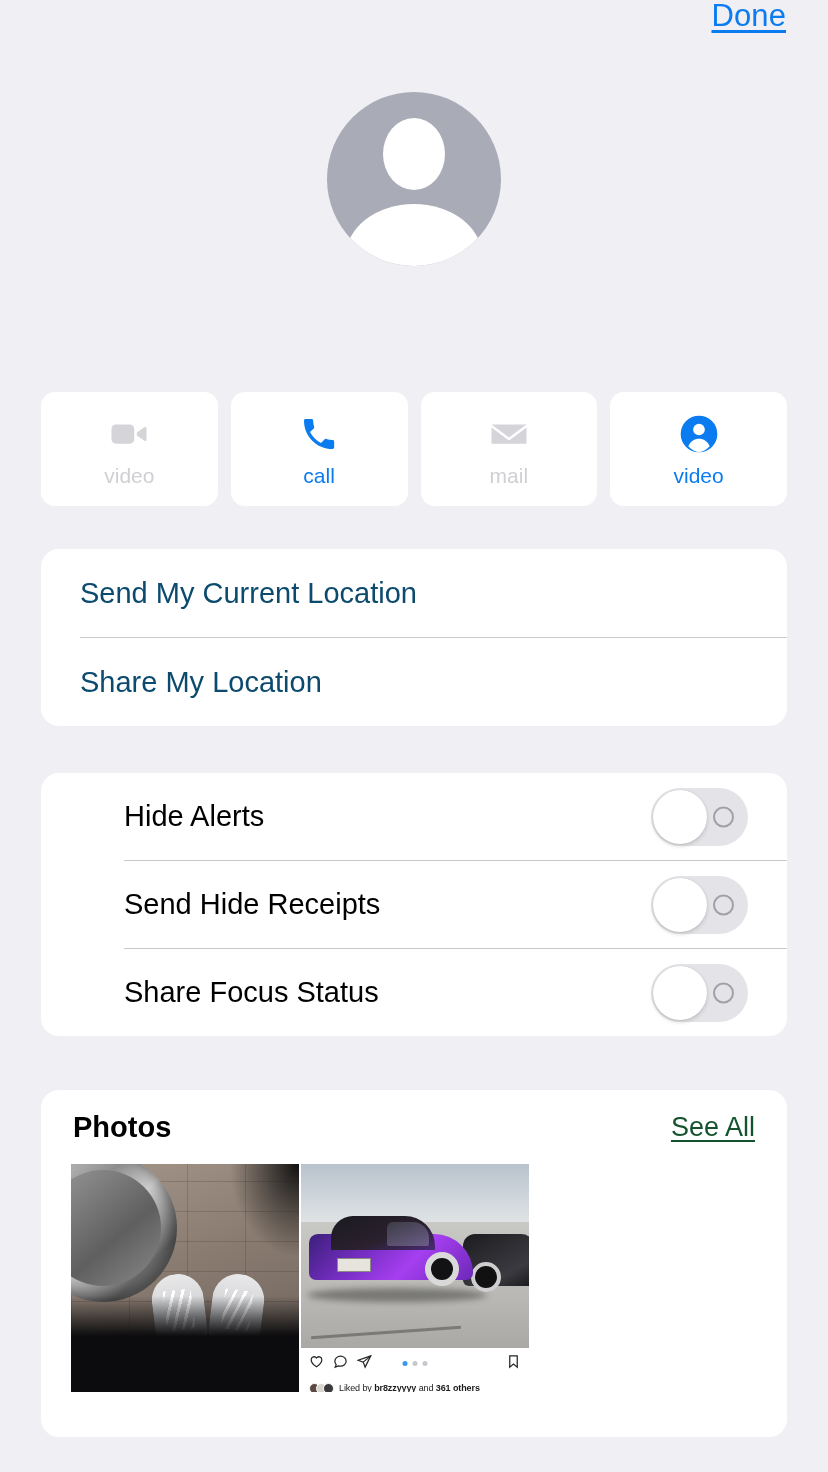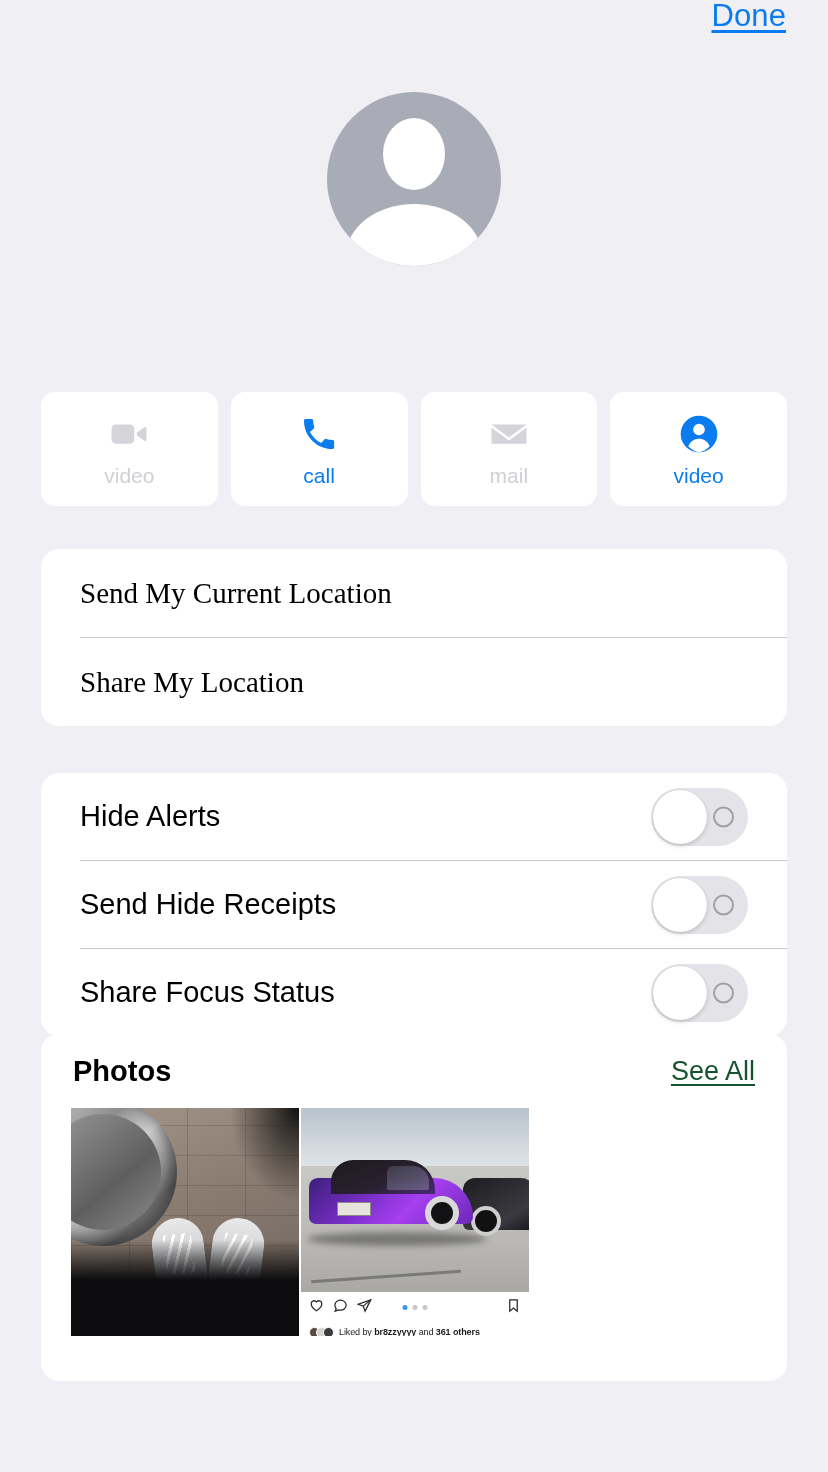--- a/index.html
+++ b/index.html
@@ -44,21 +44,21 @@
   .action-card.disabled { cursor:default; }
   .action-label { font-size:21px; color:#0a7cf0; line-height:1; }
   .action-card.disabled .action-label { color:#cfcfd4; }
   .action-ico { height:42px; display:flex; align-items:center; justify-content:center; }
 
   
   .card { position:absolute; left:41px; width:746px; background:#fff; border-radius:18px; }
   .row { position:relative; display:flex; align-items:center; padding:0 39px; }
   .divider { height:1px; background:#c9c9cd; margin-left:39px; }
 
-  .link-row { height:88px; font-size:29px; color:#000000; cursor:pointer;font-family:Liberation Serif, serif; }
+  .link-row { height:88px; font-size:29px; color:#0c4a6e; cursor:pointer; }
 
   .toggle-row { height:87px; justify-content:space-between; }
   .toggle-label { font-size:29px; color:#000; }
 
   .switch { position:relative; width:97px; height:58px; border-radius:29px;
             background:#e4e4e8; cursor:pointer; flex:none; }
   .switch .knob { position:absolute; left:2px; top:2px; width:54px; height:54px;
                   border-radius:50%; background:#fff;
                   box-shadow:0 2px 4px rgba(0,0,0,0.16), 0 0 1px rgba(0,0,0,0.12); }
   .switch .off-mark { position:absolute; right:14px; top:50%; transform:translateY(-50%);
@@ -213,21 +213,21 @@
   <div class="card" style="top:549px;">
     <div class="row link-row">
       <span>Send My Current Location</span>
     </div>
     <div class="divider"></div>
     <div class="row link-row">
       <span>Share My Location</span>
     </div>
   </div>
 
-  <div class="card" style="top:773px;">
+  <div class="card" style="top:773px;padding-left:44px;">
 
     <div class="row toggle-row">
       <span class="toggle-label">Hide Alerts</span>
       <span class="switch">
         <span class="knob"></span>
         <span class="off-mark"></span>
       </span>
     </div>
     <div class="divider"></div>
 
@@ -243,21 +243,21 @@
     <div class="row toggle-row">
       <span class="toggle-label">Share Focus Status</span>
       <span class="switch">
         <span class="knob"></span>
         <span class="off-mark"></span>
       </span>
     </div>
 
   </div>
 
-  <div class="card" style="top:1034px; height:347px;">
+  <div class="card" style="top:1090px; height:347px;">
     <div class="photos-head">
       <span class="photos-title">Photos</span>
       <span class="see-all">See All</span>
     </div>
 
     <div class="photo-strip">
 
       <div class="thumb">
         <span class="p1-brick"></span>
         <span class="p1-chrome"></span>

